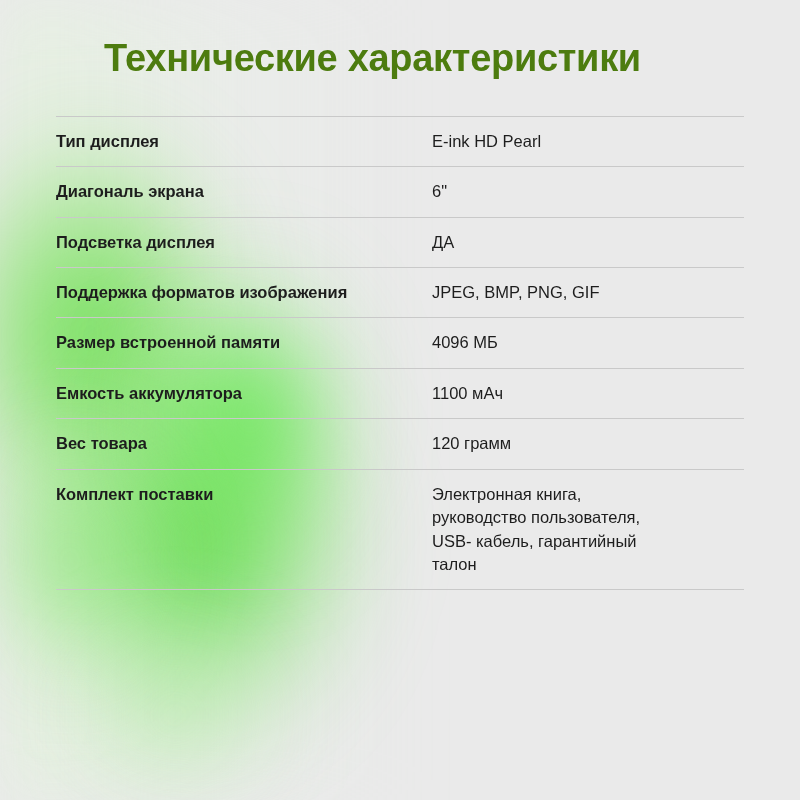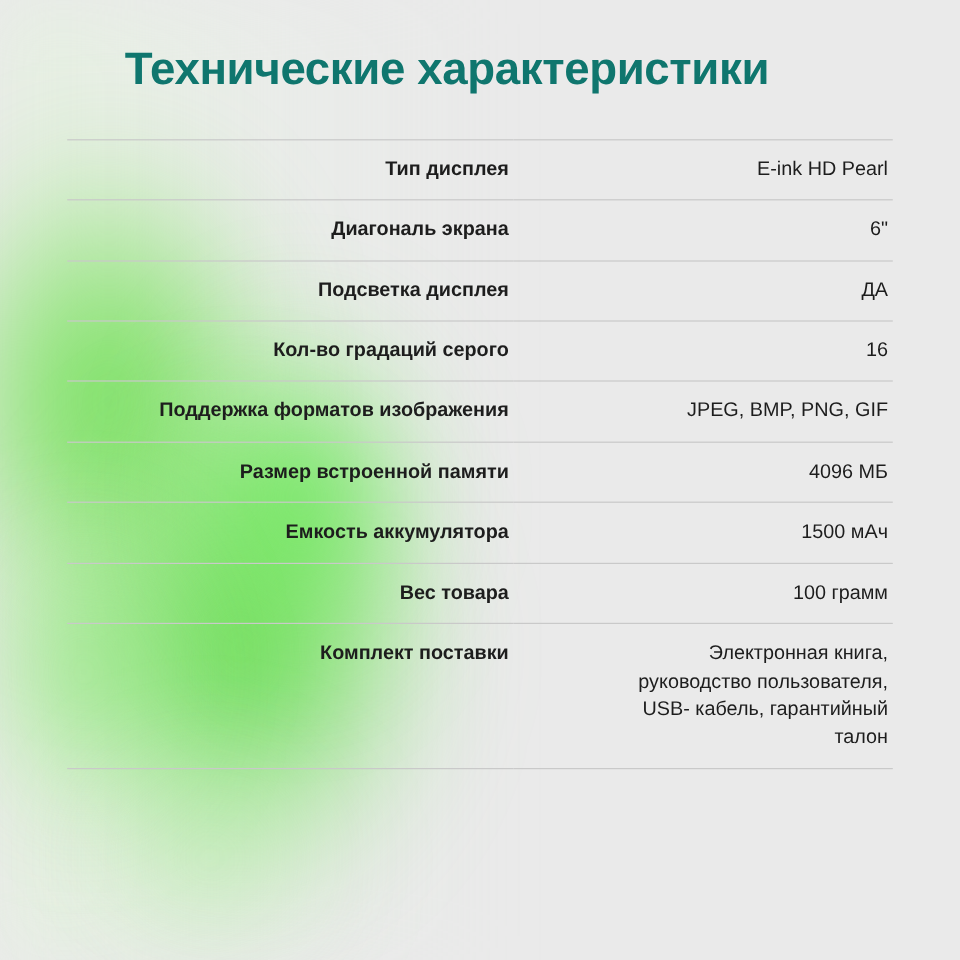--- a/index.html
+++ b/index.html
@@ -83,34 +83,33 @@
   .content {
     position: relative;
     z-index: 2;
     padding: 38px 56px 0 56px;
     box-sizing: border-box;
   }
 
   .title {
     font-size: 38px;
     font-weight: bold;
-    color: #0f766e;
+    color: #4d7c0f;
     letter-spacing: -0.3px;
     margin: 0 0 36px 48px;
     line-height: 1.1;
   }
 
   .spec-table {
     width: 100%;
     border-collapse: collapse;
     table-layout: fixed;
   }
   .spec-table tr {
     border-top: 1px solid #c9c9c9;
-    text-align: right;
   }
   .spec-table tr:last-child {
     border-bottom: 1px solid #c9c9c9;
   }
   .spec-table td {
     padding: 13px 4px 13px 0;
     vertical-align: top;
     font-size: 16.5px;
     color: #1d1d1d;
     line-height: 1.42;
@@ -151,38 +150,34 @@
           </tr>
           <tr>
             <td class="name">Диагональ экрана</td>
             <td class="value">6"</td>
           </tr>
           <tr>
             <td class="name">Подсветка дисплея</td>
             <td class="value">ДА</td>
           </tr>
           <tr>
-            <td class="name">Кол-во градаций серого</td>
-            <td class="value">16</td>
-          </tr>
-          <tr>
             <td class="name">Поддержка форматов изображения</td>
             <td class="value">JPEG, BMP, PNG, GIF</td>
           </tr>
           <tr>
             <td class="name">Размер встроенной памяти</td>
             <td class="value">4096 МБ</td>
           </tr>
           <tr>
             <td class="name">Емкость аккумулятора</td>
-            <td class="value">1500 мАч</td>
+            <td class="value">1100 мАч</td>
           </tr>
           <tr>
             <td class="name">Вес товара</td>
-            <td class="value">100 грамм</td>
+            <td class="value">120 грамм</td>
           </tr>
           <tr>
             <td class="name">Комплект поставки</td>
             <td class="value">Электронная книга,
 руководство пользователя,
 USB- кабель, гарантийный
 талон</td>
           </tr>
         </tbody>
     </table>

